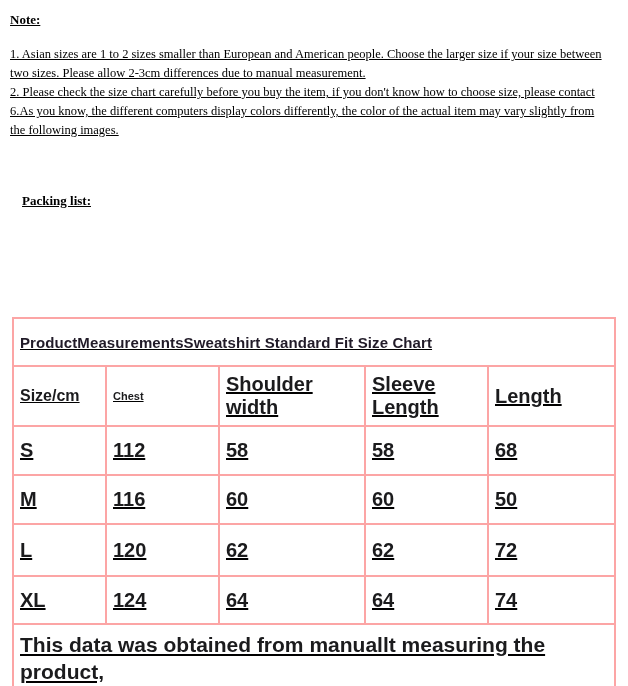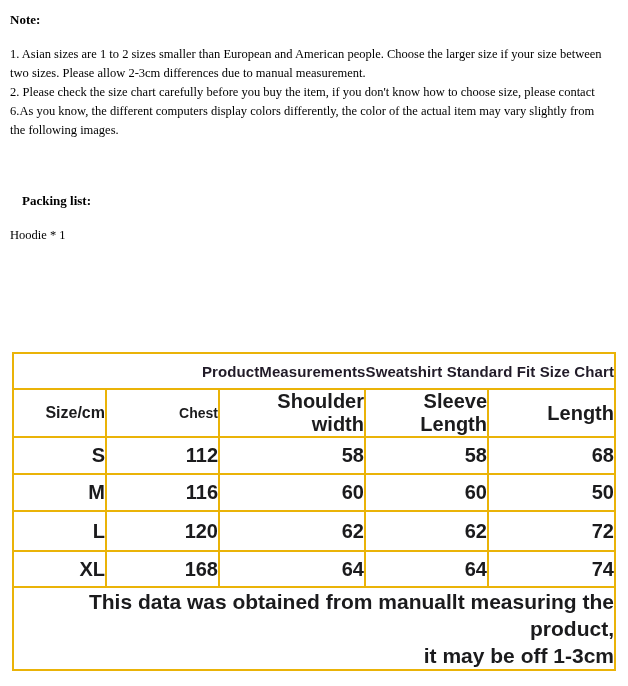--- a/index.html
+++ b/index.html
@@ -11,20 +11,21 @@
     width: 628px;
     height: 686px;
     font-family: "Liberation Serif", serif;
     color: #000000;
     overflow: hidden;
   }
   .page {
     position: relative;
     width: 620px;
     height: 686px;
+    text-decoration: underline;
   }
 
   
   .note-section {
     padding: 10px 0 0 10px;
   }
   .serif-heading {
     font-weight: bold;
     font-size: 13px;
     line-height: 19px;
@@ -49,36 +50,36 @@
   table.size-chart {
     border-collapse: collapse;
     table-layout: fixed;
     width: 602px;
     margin: 107px 0 0 12px;
     font-family: "Liberation Sans", sans-serif;
     color: #1b1b1d;
   }
   table.size-chart td,
   table.size-chart th {
-    border: 2px solid #eab308;
-    padding: 0;
-    text-align: right;
+    border: 2px solid #fca5a5;
+    padding: 6px;
+    text-align: left;
     font-weight: bold;
     overflow: hidden;
   }
   .title-row td {
     height: 34px;
     font-size: 15px;
     letter-spacing: 0.1px;
     padding-right: 26px;
     color: #211b28;
   }
   .header-row th { height: 38px; }
   .hdr-size   { font-size: 16px; }
-  .hdr-chest  { font-size: 14px; text-align: left; padding-left: 10px; }
+  .hdr-chest  { font-size: 11px; text-align: left; padding-left: 10px; }
   .hdr-shoulder { font-size: 20px; }
   .hdr-sleeve { font-size: 20px; }
   .hdr-length { font-size: 20px; text-align: left; padding-left: 13px; }
 
   .data-row td { font-size: 20px; }
   .row-h37 td { height: 35px; }
   .row-h40 td { height: 38px; }
   .row-h36 td { height: 34px; }
   .row-h33 td { height: 31px; }
 
@@ -98,21 +99,20 @@
     <div class="note-lines">
       <div class="serif-line">1. Asian sizes are 1 to 2 sizes smaller than European and American people. Choose the larger size if your size between</div>
       <div class="serif-line">two sizes. Please allow 2-3cm differences due to manual measurement.</div>
       <div class="serif-line">2. Please check the size chart carefully before you buy the item, if you don't know how to choose size, please contact</div>
       <div class="serif-line">6.As you know, the different computers display colors differently, the color of the actual item may vary slightly from</div>
       <div class="serif-line">the following images.</div>
     </div>
   </div>
 
   <div class="serif-heading packing-heading">Packing list:</div>
-  <div class="serif-line packing-item">Hoodie * 1</div>
 
   <table class="size-chart">
     <colgroup>
       <col style="width:93px">
       <col style="width:113px">
       <col style="width:146px">
       <col style="width:123px">
       <col style="width:127px">
     </colgroup>
     <tbody>
@@ -142,21 +142,21 @@
       </tr>
       <tr class="data-row row-h40">
         <td>L</td>
         <td>120</td>
         <td>62</td>
         <td>62</td>
         <td>72</td>
       </tr>
       <tr class="data-row row-h36">
         <td>XL</td>
-        <td>168</td>
+        <td>124</td>
         <td>64</td>
         <td>64</td>
         <td>74</td>
       </tr>
       <tr class="footnote-row">
         <td colspan="5">
           <div>This data was obtained from manuallt measuring the product,</div>
           <div>it may be off 1-3cm</div>
         </td>
       </tr>

